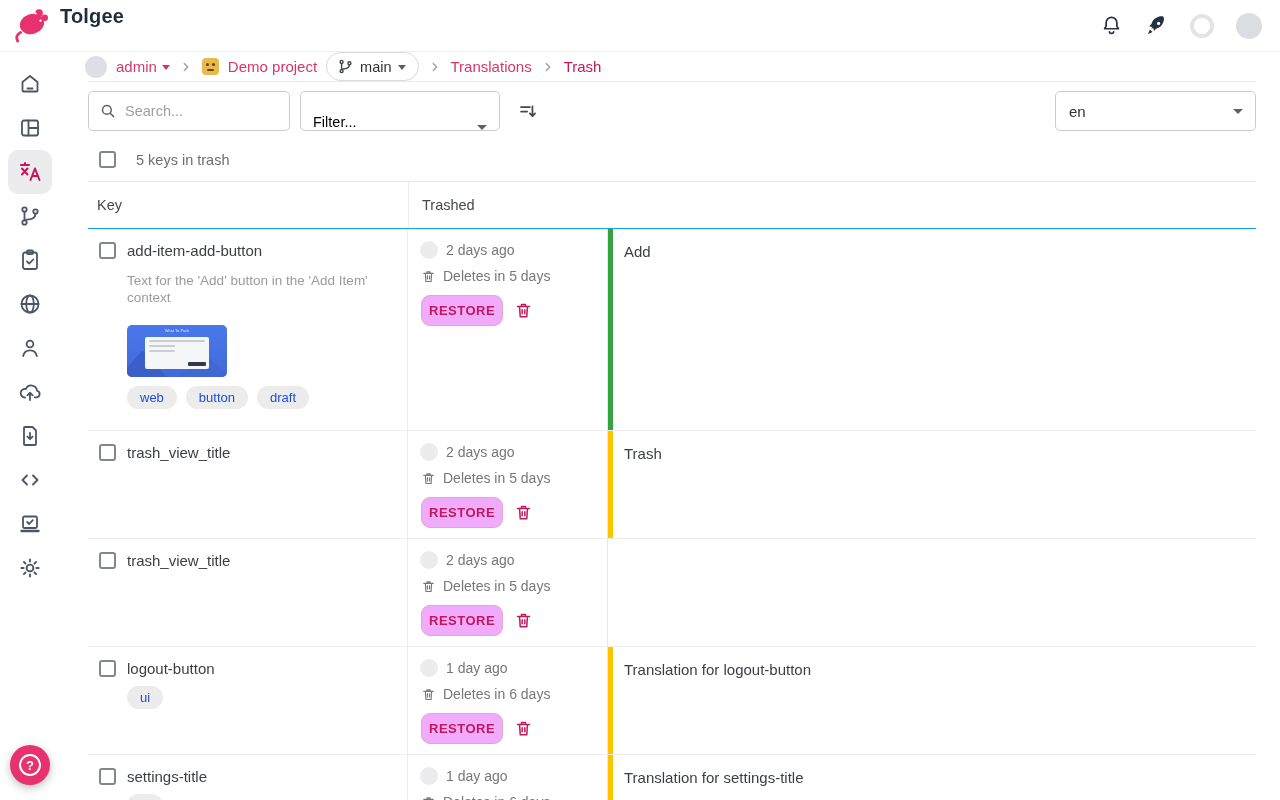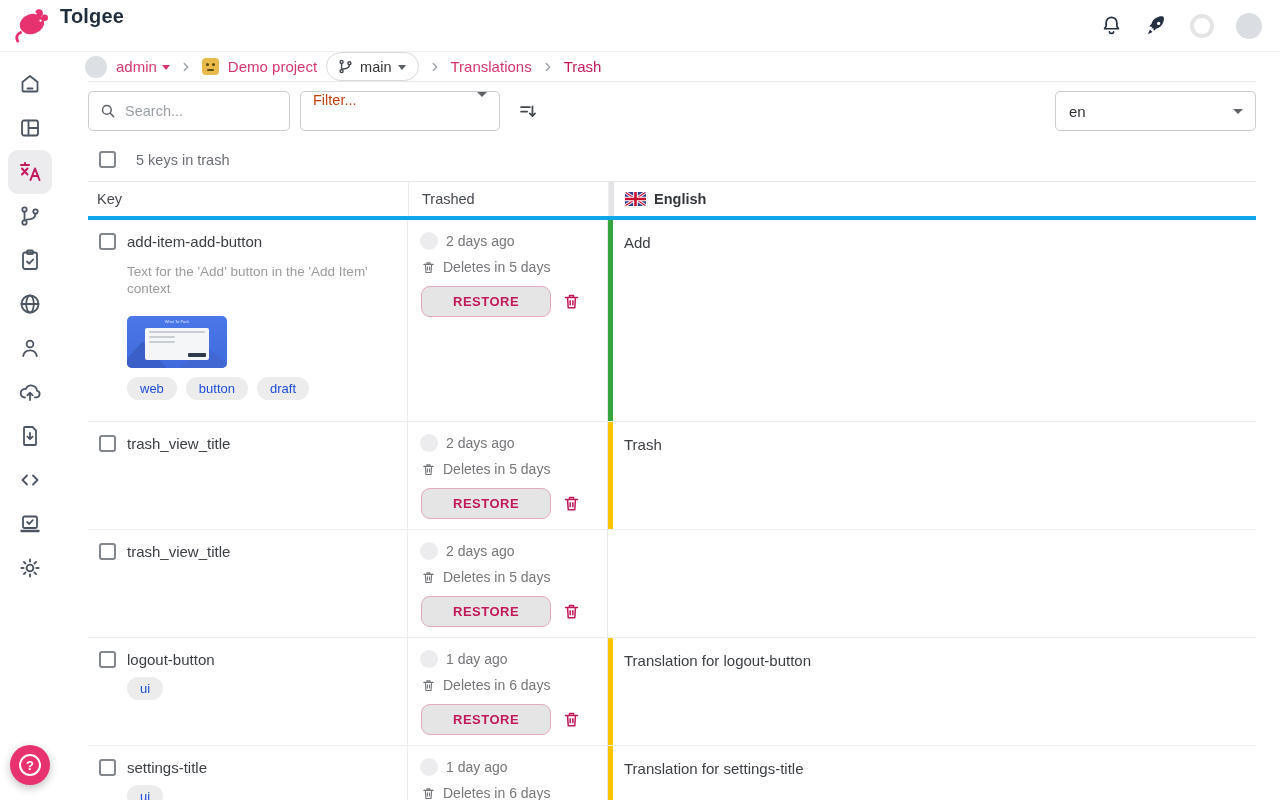--- a/index.html
+++ b/index.html
@@ -49,37 +49,37 @@
   .content-divider { border-bottom:1px solid #e9e9e9; margin:0 24px 0 28px; }
 
   
   .toolbar { display:flex; align-items:center; padding:9px 24px 0 28px; gap:10px; }
   .search-box { width:202px; height:40px; border:1px solid #c9ccd1; border-radius:5px; display:flex;
     align-items:center; padding:0 10px; gap:8px; background:#fff; }
   .search-box input { border:none; outline:none; font-size:14.5px; width:140px; color:#333;
     font-family:"Liberation Sans", sans-serif; }
   .search-box input::placeholder { color:#9aa0a6; }
   .filter-box { width:200px; height:40px; border:1px solid #c9ccd1; border-radius:5px; display:flex;
-    align-items:flex-start; justify-content:space-between; padding:0 12px; color:#c2410c; font-size:14.5px;
+    align-items:flex-end; justify-content:space-between; padding:0 12px; color:#000000; font-size:14.5px;
     background:#fff; cursor:pointer; }
   .sort-btn { background:none; border:none; cursor:pointer; margin-left:8px; display:flex; }
   .lang-box { margin-left:auto; width:201px; height:40px; border:1px solid #c9ccd1; border-radius:5px;
     display:flex; align-items:center; justify-content:space-between; padding:0 12px 0 13px; font-size:15px;
     color:#2f3237; background:#fff; cursor:pointer; }
   .sel-caret { width:0; height:0; border-left:5px solid transparent; border-right:5px solid transparent; border-top:5.5px solid #5f6368; }
 
   
   .select-row { display:flex; align-items:center; gap:20px; padding:20px 24px 13px 39px; }
   .cb { width:17px; height:17px; border:2px solid #81878d; border-radius:3px; background:#fff; cursor:pointer; flex:0 0 17px; }
   .select-label { font-size:14.5px; color:#6a6f75; }
 
   
   .table { margin:0 24px 0 28px; }
   .thead { display:grid; grid-template-columns:320px 200px 1fr; border-top:1px solid #e7e7e7;
-    border-bottom:4px solid #0ea5e9; height:39px; align-items:center; }
+    border-bottom:1px solid #0ea5e9; height:48px; align-items:center; }
   .th { font-size:14.5px; color:#45494e; padding-left:9px; height:100%; display:flex; align-items:center; }
   .th.trashed { border-left:1px solid #ececec; padding-left:13px; }
   .th.lang { border-left:1px solid #ececec; position:relative; padding-left:16px; gap:8px; font-weight:bold; color:#33373c; }
   .th.lang .bar { background:#e4e4e7; }
   .bar { position:absolute; left:0; top:0; bottom:0; width:5px; }
   .flag { border-radius:2px; overflow:hidden; display:block; }
 
   .trow { display:grid; grid-template-columns:320px 200px 1fr; border-bottom:1px solid #ededed; min-height:105px; }
   .cell-key { padding:13px 14px 12px 11px; border-right:1px solid #ececec; }
   .key-line { display:flex; align-items:center; gap:11px; }
@@ -98,22 +98,22 @@
   .thumb .ttl { position:absolute; top:3px; left:0; right:0; text-align:center; font-size:4px; color:#dfe6ff; }
   .tag-list { display:flex; gap:9px; margin:9px 0 0 28px; flex-wrap:wrap; }
   .tag { background:#ececec; color:#1d4ed8; font-size:13px; padding:4px 13px; border-radius:13px; cursor:pointer; }
 
   .cell-trashed { padding:12px 10px 10px 12px; border-right:1px solid #e8e8e8; }
   .ago-line { display:flex; align-items:center; gap:8px; }
   .ago-avatar { width:18px; height:18px; border-radius:50%; background:#ececee; flex:0 0 18px; }
   .ago-text, .del-text { font-size:14px; color:#76777a; }
   .del-line { display:flex; align-items:center; gap:7px; margin:9px 0 0 1px; }
   .action-line { display:flex; align-items:center; gap:11px; margin:11px 0 0 1px; }
-  .restore-btn { background:#e5e5e5; border:1px solid #e4a8c0; border-radius:9px; color:#c2185b;
-    font-size:13px; font-weight:bold; letter-spacing:.5px; padding:7px 31px; cursor:pointer;
+  .restore-btn { background:#f0abfc; border:1px solid #e4a8c0; border-radius:9px; color:#c2185b;
+    font-size:13px; font-weight:bold; letter-spacing:.5px; padding:7px 7px; cursor:pointer;
     font-family:"Liberation Sans", sans-serif; }
   .trash-btn { background:none; border:none; cursor:pointer; display:flex; }
 
   .cell-lang { position:relative; padding:14px 14px 12px 16px; }
   .lang-text { font-size:15px; color:#3b3f44; }
 </style>
 </head>
 <body>
 
 <header class="topbar">
@@ -304,31 +304,20 @@
 
     <div class="select-row">
       <span class="cb"></span>
       <span class="select-label">5 keys in trash</span>
     </div>
 
     <div class="table">
       <div class="thead">
         <div class="th">Key</div>
         <div class="th trashed">Trashed</div>
-        <div class="th lang">
-          <span class="bar"></span>
-          <svg class="flag" width="21" height="14" viewBox="0 0 21 14">
-            <rect width="21" height="14" fill="#2e3f8f"></rect>
-            <path d="M0 0 21 14M21 0 0 14" stroke="#fff" stroke-width="3"></path>
-            <path d="M0 0 21 14M21 0 0 14" stroke="#c8102e" stroke-width="1.2"></path>
-            <path d="M10.5 0v14M0 7h21" stroke="#fff" stroke-width="4.6"></path>
-            <path d="M10.5 0v14M0 7h21" stroke="#c8102e" stroke-width="2.6"></path>
-          </svg>
-          <span>English</span>
-        </div>
       </div>
       <div id="rows">
           <div class="trow" style="min-height: 202px;">
     <div class="cell-key">
       <div class="key-line">
         <span class="cb"></span>
         <span class="key-name">add-item-add-button</span>
       </div>
       <div class="key-desc">Text for the 'Add' button in the 'Add Item' context</div>
       <div class="thumb">

